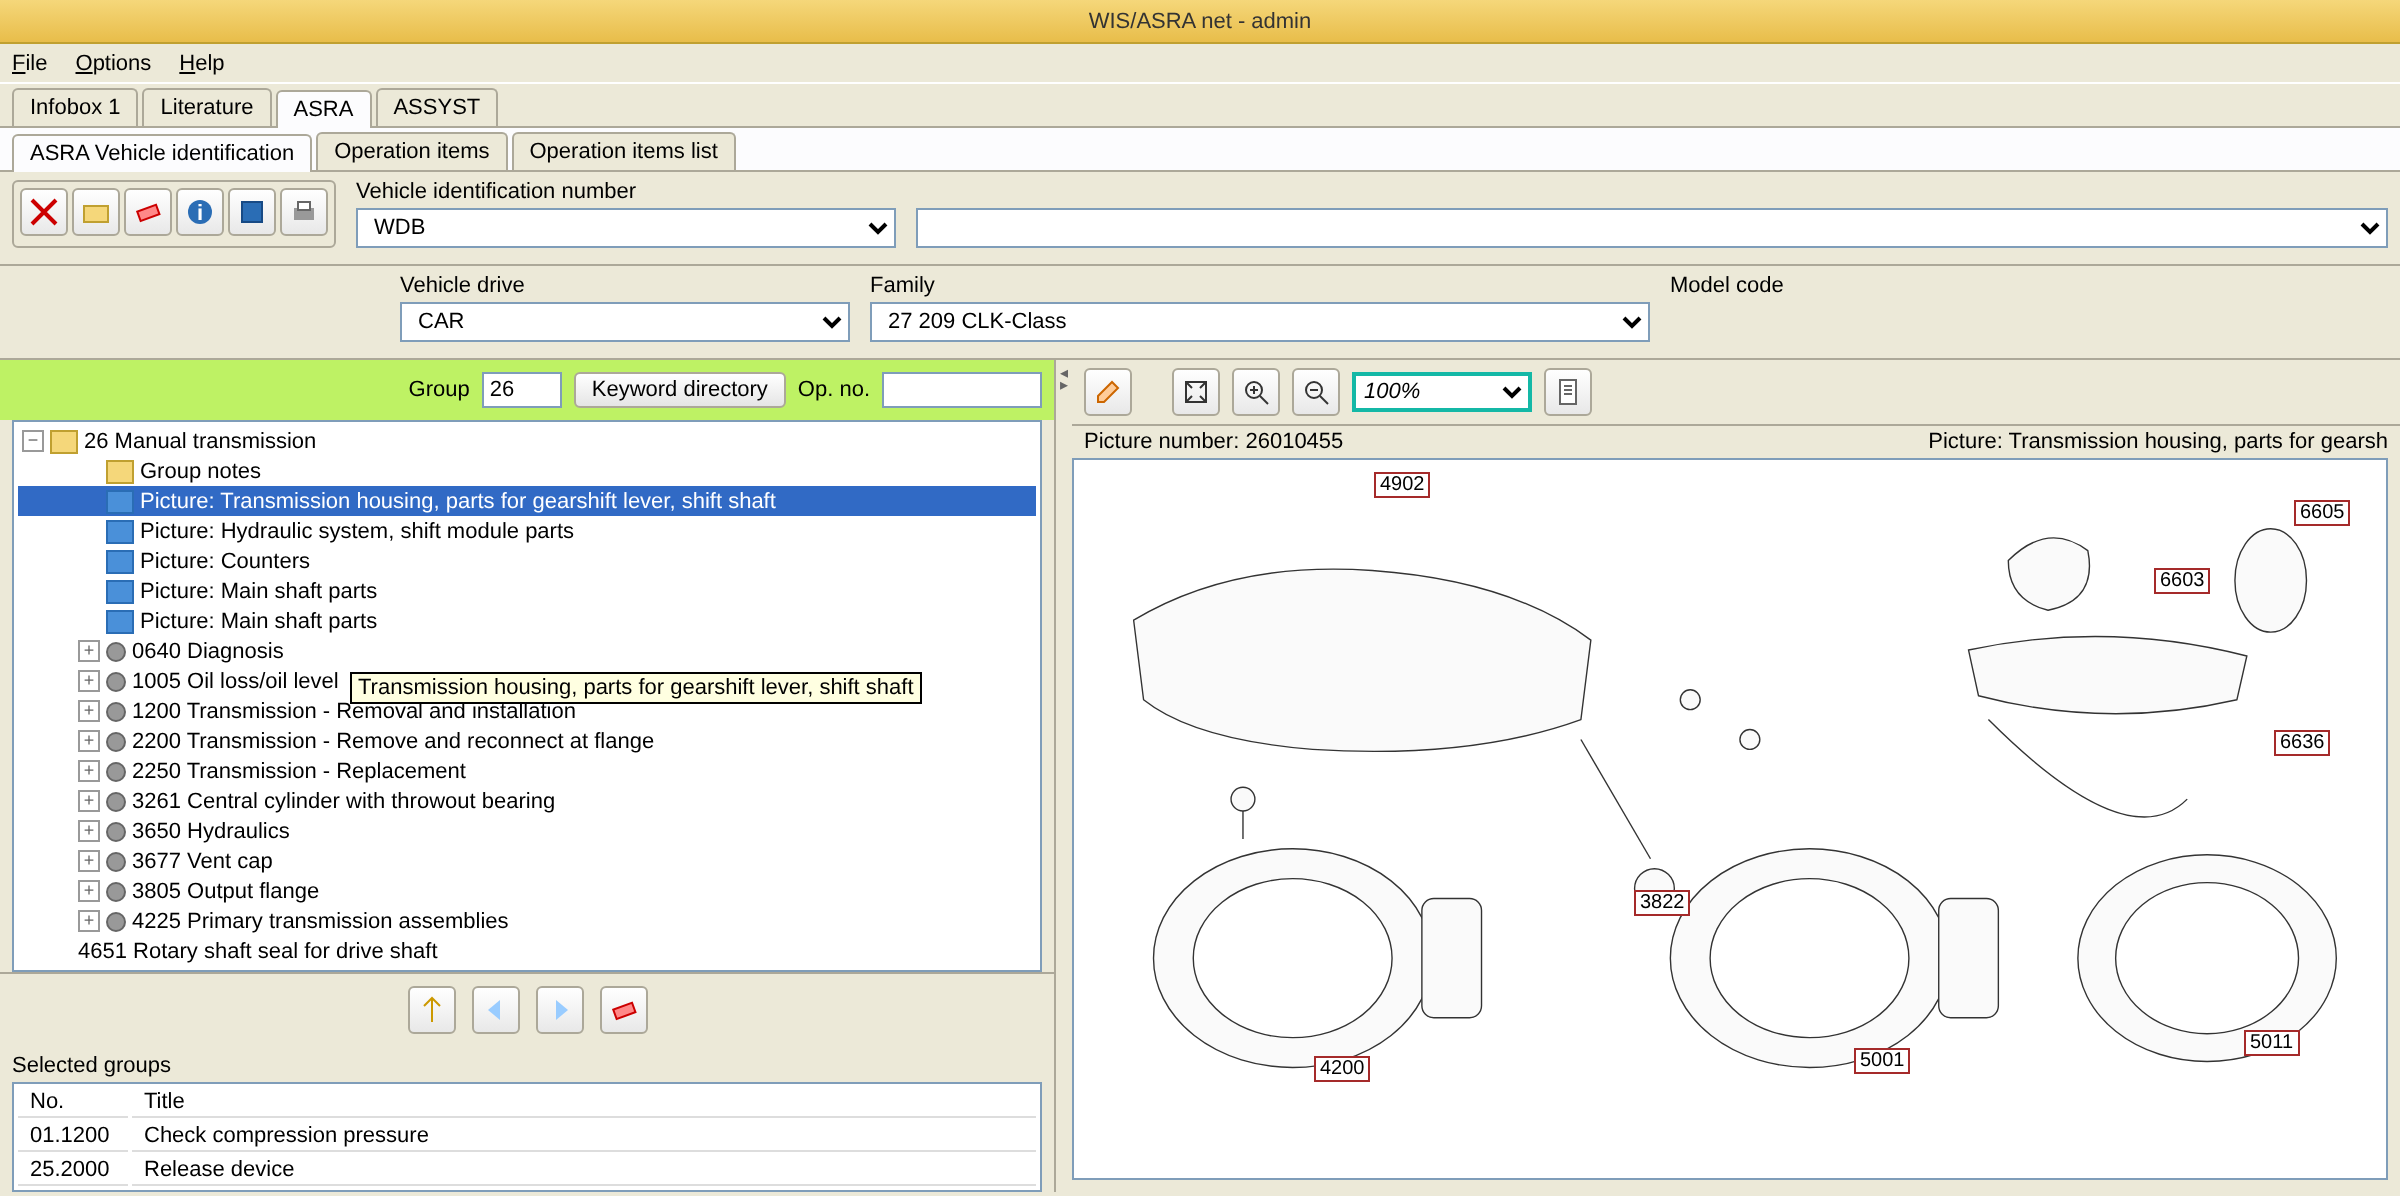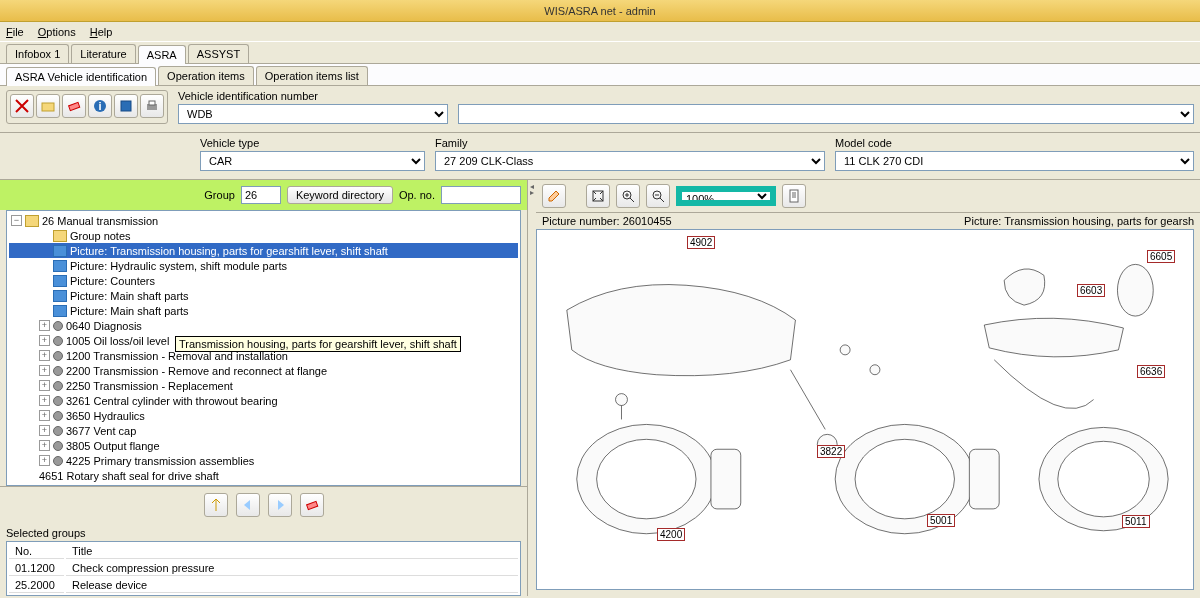--- a/index.html
+++ b/index.html
@@ -38,21 +38,21 @@
 .tree-node.selected { background: #316ac5; color: #fff; }
 .tooltip-box { position: absolute; background: #ffffe1; border: 1px solid #000; padding: 1px 3px; z-index: 10; }
 .mid-tools { padding: 6px; display: flex; justify-content: center; gap: 8px; border-top: 1px solid #aca899; }
 .sel-groups { padding: 2px 6px 0; }
 .sel-groups-head { font-size: 11px; padding: 2px 0; }
 .sel-table { background: #fff; border: 1px solid #7f9db9; }
 .sel-table tr td { border-bottom: 1px solid #ddd; padding: 1px 6px; height: 14px; }
 .splitter-handle { width: 8px; background: #ece9d8; display: flex; flex-direction: column; align-items: center; justify-content: flex-start; padding-top: 4px; }
 .splitter-handle span { font-size: 8px; line-height: 6px; color: #666; }
 .pic-toolbar { padding: 4px 6px; display: flex; align-items: center; gap: 6px; border-bottom: 1px solid #aca899; }
-.pic-toolbar select { height: 20px; border: 6px solid #14b8a6; background: #fff; width: 100px; }
+.pic-toolbar select { height: 20px; border: 2px solid #14b8a6; background: #fff; width: 90px; font-style: italic; }
 .pic-header { padding: 2px 6px; display: flex; justify-content: space-between; background: #ece9d8; }
 .pic-canvas { flex: 1; background: #fff; border: 1px solid #7f9db9; margin: 0 6px 6px 0; position: relative; overflow: hidden; }
 .diagram-box { position: absolute; border: 1px solid #a52a2a; padding: 0 2px; font-size: 10px; color: #000; background: #fff; }
 svg.parts { position: absolute; top: 0; left: 0; width: 100%; height: 100%; }
 </style>
 </head>
 <body>
 
 <div class="titlebar">
   <span>WIS/ASRA net - admin</span>
@@ -119,30 +119,29 @@
     </div>
     <div class="field-col" style="flex:1">
       <label>&nbsp;</label>
       <select><option></option></select>
     </div>
   </div>
 </div>
 
 <div class="second-row">
   <div class="field-col" style="width:225px">
-    <label>Vehicle type</label>
+    <label>Vehicle drive</label>
     <select><option>CAR</option></select>
   </div>
   <div class="field-col" style="width:390px">
     <label>Family</label>
     <select><option>27 209 CLK-Class</option></select>
   </div>
   <div class="field-col" style="flex:1">
     <label>Model code</label>
-    <select><option>11 CLK 270 CDI</option></select>
   </div>
 </div>
 
 <div class="main-split">
   <div class="left-pane">
     <div class="group-bar">
       <span>Group</span>
       <input value="26" style="">
       <button class="btn">Keyword directory</button>
       <span>Op. no.</span>
@@ -280,19 +279,19 @@
           <circle cx="310" cy="100" r="5"></circle>
             <circle cx="340" cy="120" r="5"></circle>
         </g>
       </svg>
       <div class="diagram-box" style="left:150px;top:6px">4902</div>
       <div class="diagram-box" style="left:610px;top:20px">6605</div>
       <div class="diagram-box" style="left:540px;top:54px">6603</div>
       <div class="diagram-box" style="left:600px;top:135px">6636</div>
       <div class="diagram-box" style="left:280px;top:215px">3822</div>
       <div class="diagram-box" style="left:120px;top:298px">4200</div>
-      <div class="diagram-box" style="left:390px;top:284px">5001</div>
+      <div class="diagram-box" style="left:390px;top:294px">5001</div>
       <div class="diagram-box" style="left:585px;top:285px">5011</div>
     </div>
   </div>
 </div>
 
 <div class="tooltip-box" style="left:175px;top:336px">Transmission housing, parts for gearshift lever, shift shaft</div>
 
 </body></html>

